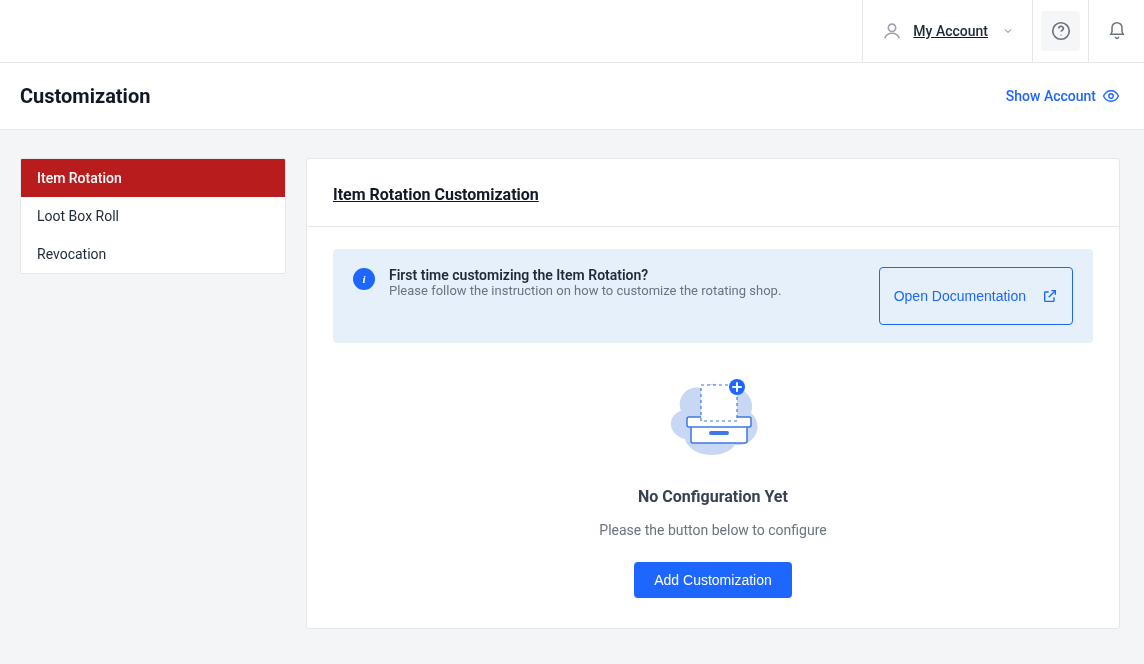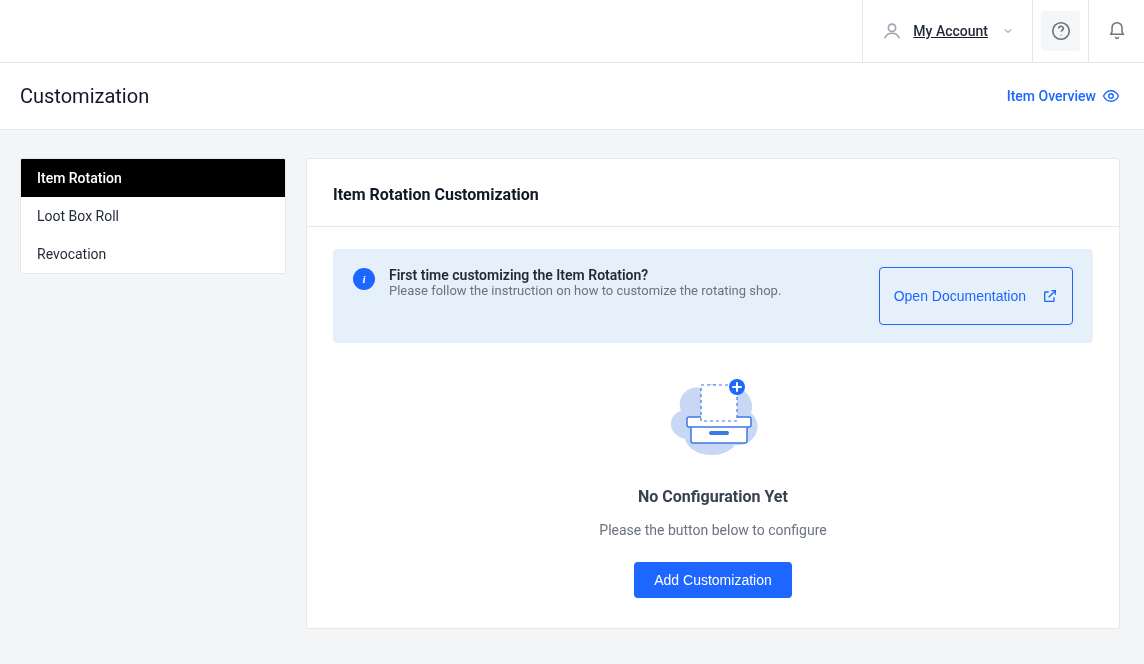--- a/index.html
+++ b/index.html
@@ -52,21 +52,21 @@
     height: 67px;
     border-bottom: 1px solid #e5e7eb;
     display: flex;
     align-items: center;
     justify-content: space-between;
     padding: 0 24px 0 20px;
     background: #fff;
   }
   .page-title {
     font-size: 20px;
-    font-weight: 400;
+    font-weight: 700;
     color: #111827;
   }
   .show-overview {
     color: #1d66ff;
     font-size: 14px;
     font-weight: 500;
     display: flex;
     align-items: center;
     gap: 6px;
     cursor: pointer;
@@ -88,21 +88,21 @@
     border: 1px solid #e5e7eb;
     border-radius: 2px;
     overflow: hidden;
   }
   .side-item {
     padding: 11px 16px;
     font-size: 14px;
     cursor: pointer;
   }
   .side-item.active {
-    background: #000000;
+    background: #b91c1c;
     color: #fff;
     font-weight: 500;
   }
   .side-item:not(.active) {
     color: #1f2937;
   }
 
   .panel {
     flex: 1;
     background: #fff;
@@ -110,20 +110,21 @@
     border-radius: 3px;
   }
   .panel-header {
     padding: 26px 26px 22px 26px;
     border-bottom: 1px solid #e5e7eb;
   }
   .panel-title {
     font-size: 16px;
     font-weight: 700;
     color: #111827;
+    text-decoration: underline;
   }
 
   .panel-body {
     padding: 22px 26px 30px 26px;
   }
 
   .info-banner {
     background: #e6f0fb;
     border-radius: 4px;
     padding: 18px 20px;
@@ -249,21 +250,21 @@
         <path d="M6 8a6 6 0 0 1 12 0v5l1.5 3H4.5L6 13z"></path>
         <path d="M10 19a2 2 0 0 0 4 0"></path>
       </svg>
     </span>
   </div>
 </div>
 
 <div class="titlebar">
   <h1 class="page-title">Customization</h1>
   <div class="show-overview">
-    <span>Item Overview</span>
+    <span>Show Account</span>
     <span>
       <svg width="18" height="18" viewBox="0 0 24 24" fill="none" stroke="#1d66ff" stroke-width="1.8">
         <path d="M2 12s3.5-7 10-7 10 7 10 7-3.5 7-10 7S2 12 2 12z"></path>
         <circle cx="12" cy="12" r="3"></circle>
       </svg>
     </span>
   </div>
 </div>
 
 <div class="workspace">

